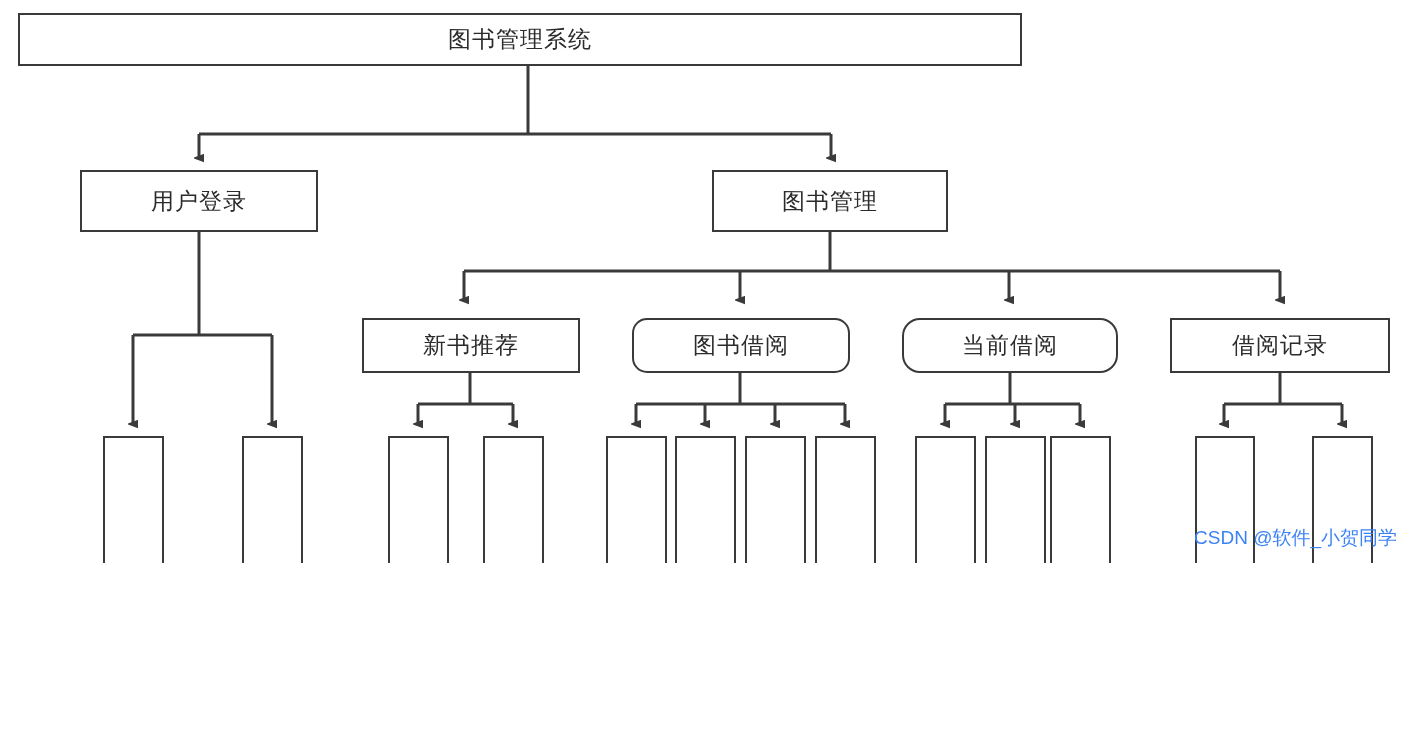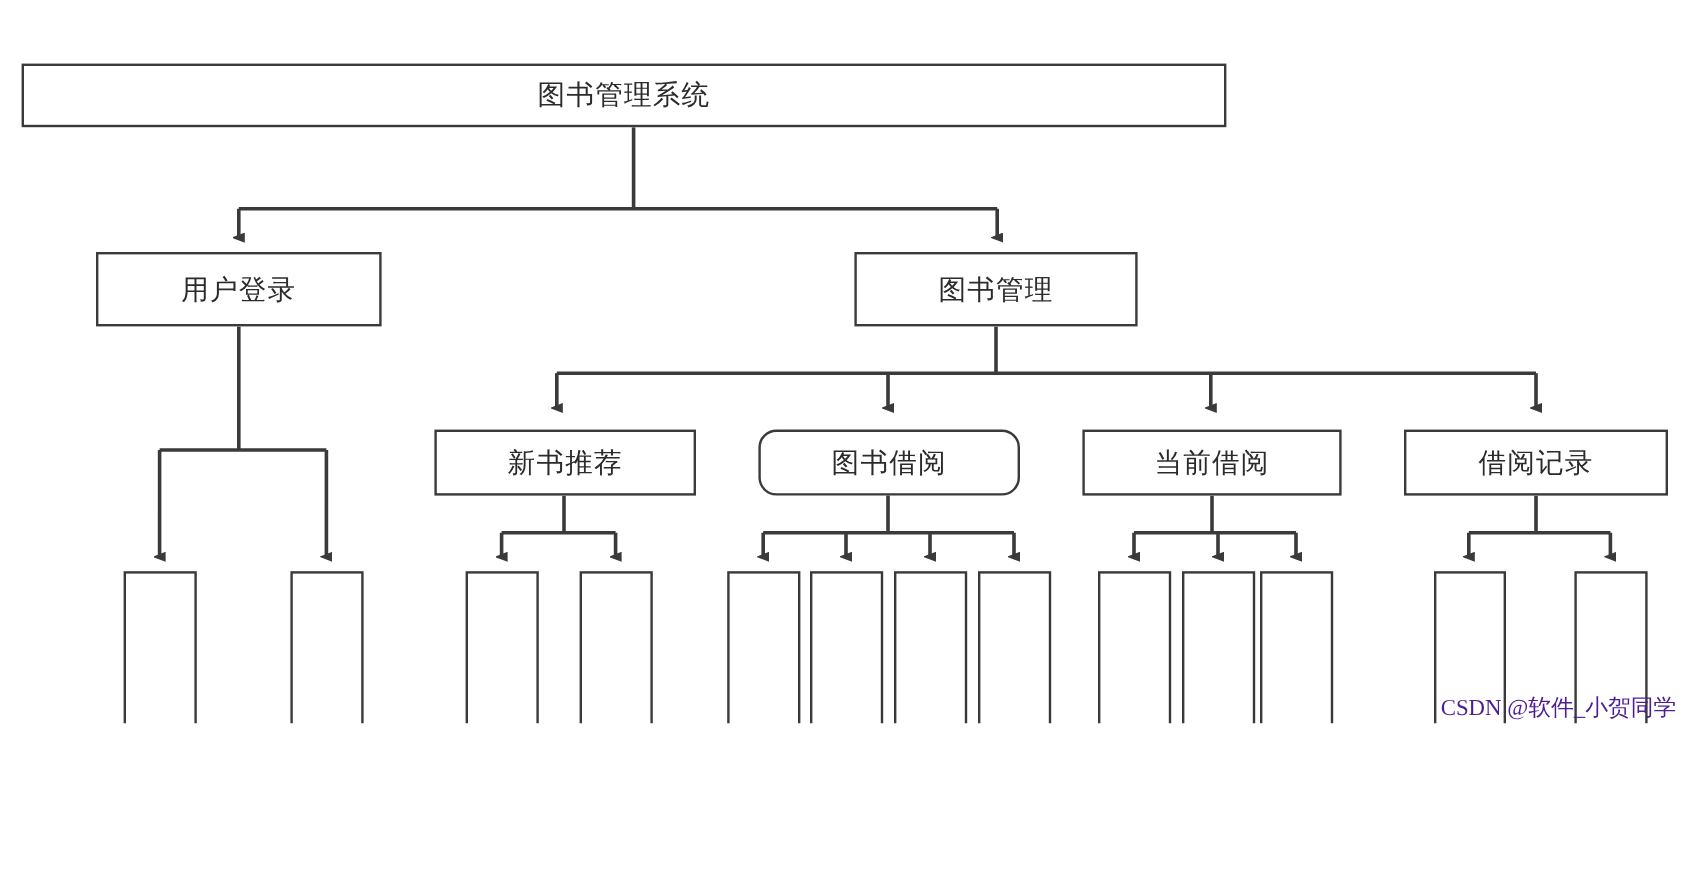--- a/index.html
+++ b/index.html
@@ -9,21 +9,20 @@
   }
   body {
     font-family: "Liberation Sans", "DejaVu Sans", sans-serif;
   }
   #canvas {
     position: relative;
     width: 1405px;
     height: 563px;
     background: #ffffff;
     overflow: hidden;
-    margin-top: 40px;
   }
   svg#wires {
     position: absolute;
     left: 0;
     top: 0;
     width: 1405px;
     height: 747px;
     pointer-events: none;
   }
   .node {
@@ -53,26 +52,25 @@
   }
   .node.vert .vlabel {
     writing-mode: vertical-rl;
     text-orientation: upright;
     display: block;
     white-space: nowrap;
   }
   .watermark {
     position: absolute;
     right: 8px;
-    bottom: 0;
+    bottom: 12px;
     font-size: 19px;
-    color: #4c1d95;
+    color: #3b82f6;
     z-index: 5;
     white-space: nowrap;
-    font-family: Liberation Serif, serif;
   }
 </style>
 </head>
 <body>
 
 <div id="canvas">
 
   <svg id="wires" viewBox="0 0 1405 747">
     <defs>
       <marker id="arrow" markerWidth="10" markerHeight="10" refX="4.2" refY="5" orient="auto" markerUnits="userSpaceOnUse">
@@ -133,21 +131,21 @@
   <div class="node horiz" style="left:712px; top:170px; width:236px; height:62px;text-align:right;">
     <span>图书管理</span>
   </div>
 
   <div class="node horiz" style="left:362px; top:318px; width:218px; height:55px;justify-content:center;">
     <span>新书推荐</span>
   </div>
   <div class="node horiz" style="left:632px; top:318px; width:218px; height:55px;border-radius:15px;">
     <span>图书借阅</span>
   </div>
-  <div class="node horiz" style="left:902px; top:318px; width:216px; height:55px;">
+  <div class="node horiz" style="left:902px; top:318px; width:216px; height:55px;border-radius:18px;">
     <span>当前借阅</span>
   </div>
   <div class="node horiz" style="left:1170px; top:318px; width:220px; height:55px;justify-content:center;">
     <span>借阅记录</span>
   </div>
 
   <div class="node vert" style="left:103px; top:436px; width:61px; height:298px;">
     <span class="vlabel">用户登录</span>
   </div>
   <div class="node vert" style="left:242px; top:436px; width:61px; height:298px;">

